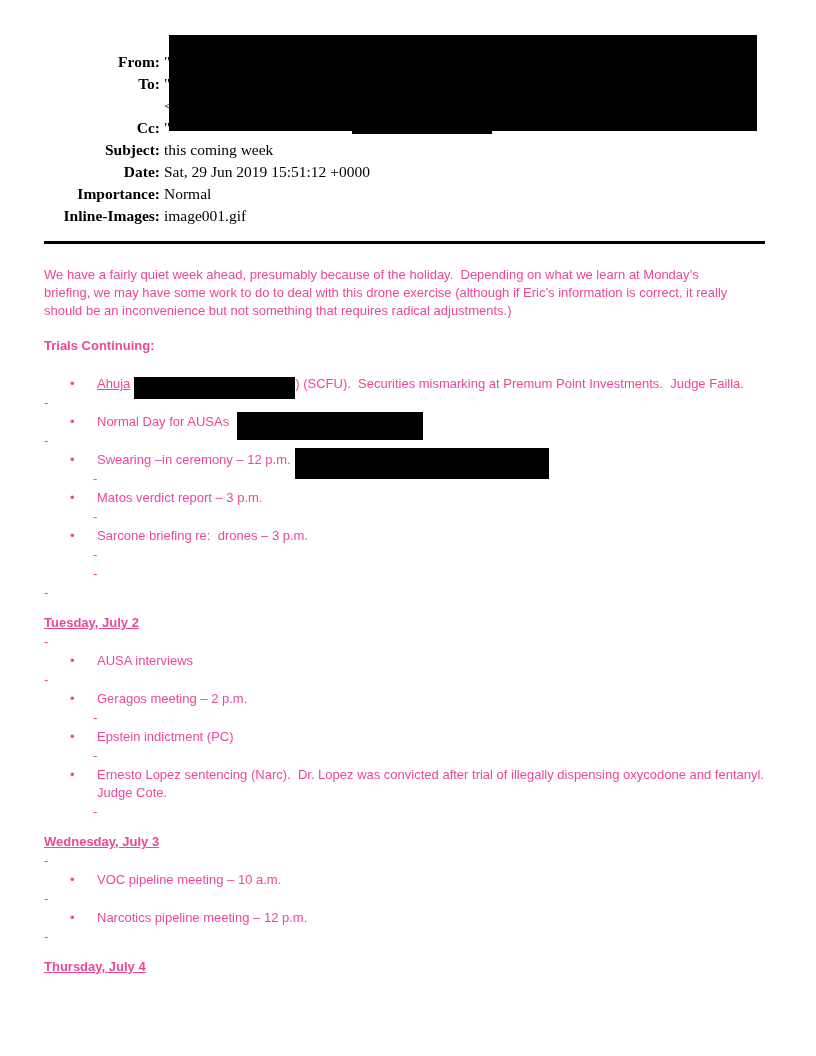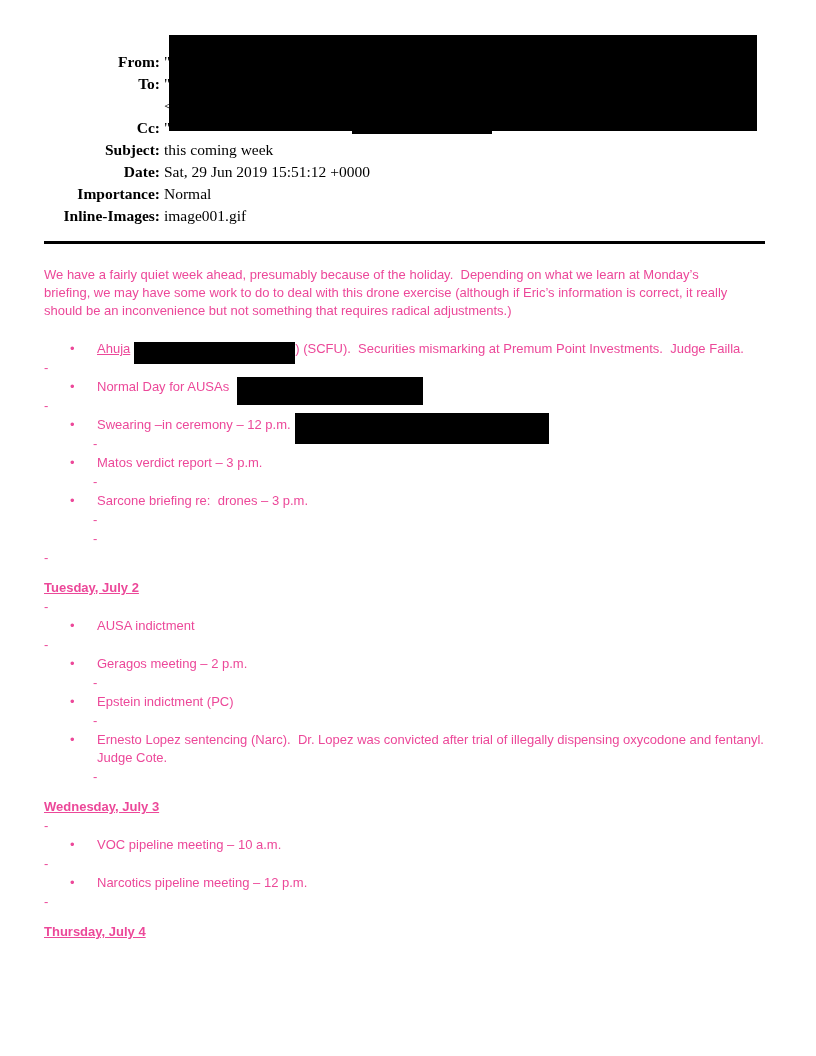--- a/index.html
+++ b/index.html
@@ -83,40 +83,41 @@
 
   <div id="divider"></div>
 
   <div class="email-body">
     <div id="intro-paragraph">
         <div class="para-line">We have a fairly quiet week ahead, presumably because of the holiday.  Depending on what we learn at Monday’s</div>
         <div class="para-line">briefing, we may have some work to do to deal with this drone exercise (although if Eric’s information is correct, it really</div>
         <div class="para-line">should be an inconvenience but not something that requires radical adjustments.)</div>
       </div>
 
+    <div class="bold-heading">Trials Continuing:</div>
 
     <div id="trials-bullet-wrap">
         <div class="row bullet"><span class="dot">•</span><span class="ulink">Ahuja</span><span class="redact-inline" style="width: 161px; height: 22px;"></span><span class="btext">) (SCFU).  Securities mismarking at Premum Point Investments.  Judge Failla.</span></div>
       </div>
 
     <div id="body-sections">
         <div class="row dashrow indent0">-</div>
         <div class="row bullet"><span class="dot">•</span><span class="btext">Normal Day for AUSAs </span><span class="redact-inline" style="width: 186px; height: 28px;"></span></div>
         <div class="row dashrow indent0">-</div>
         <div class="row bullet"><span class="dot">•</span><span class="btext">Swearing –in ceremony – 12 p.m.</span><span class="redact-inline" style="width: 254px; height: 31px;"></span></div>
         <div class="row dashrow indent1">-</div>
         <div class="row bullet"><span class="dot">•</span><span class="btext">Matos verdict report – 3 p.m.</span></div>
         <div class="row dashrow indent1">-</div>
         <div class="row bullet"><span class="dot">•</span><span class="btext">Sarcone briefing re:  drones – 3 p.m.</span></div>
         <div class="row dashrow indent1">-</div>
         <div class="row dashrow indent1">-</div>
         <div class="row dashrow indent0">-</div>
         <div class="section-title">Tuesday, July 2</div>
         <div class="row dashrow indent0">-</div>
-        <div class="row bullet"><span class="dot">•</span><span class="btext">AUSA indictment</span></div>
+        <div class="row bullet"><span class="dot">•</span><span class="btext">AUSA interviews</span></div>
         <div class="row dashrow indent0">-</div>
         <div class="row bullet"><span class="dot">•</span><span class="btext">Geragos meeting – 2 p.m.</span></div>
         <div class="row dashrow indent1">-</div>
         <div class="row bullet"><span class="dot">•</span><span class="btext">Epstein indictment (PC)</span></div>
         <div class="row dashrow indent1">-</div>
         <div class="row bullet"><span class="dot">•</span><span class="btext">Ernesto Lopez sentencing (Narc).  Dr. Lopez was convicted after trial of illegally dispensing oxycodone and fentanyl.  Judge Cote.</span></div>
         <div class="row dashrow indent1">-</div>
         <div class="section-title">Wednesday, July 3</div>
         <div class="row dashrow indent0">-</div>
         <div class="row bullet"><span class="dot">•</span><span class="btext">VOC pipeline meeting – 10 a.m.</span></div>

